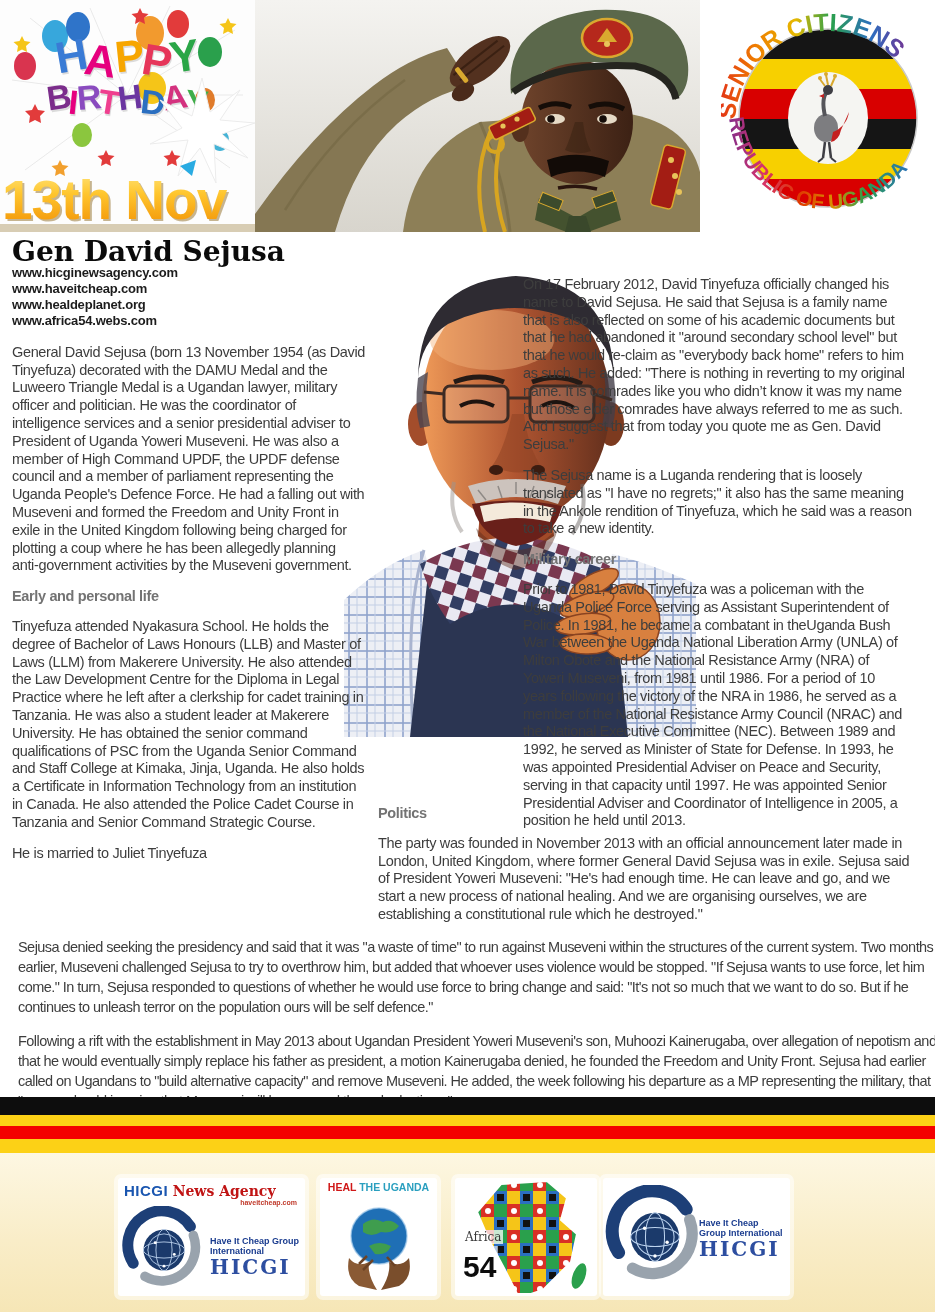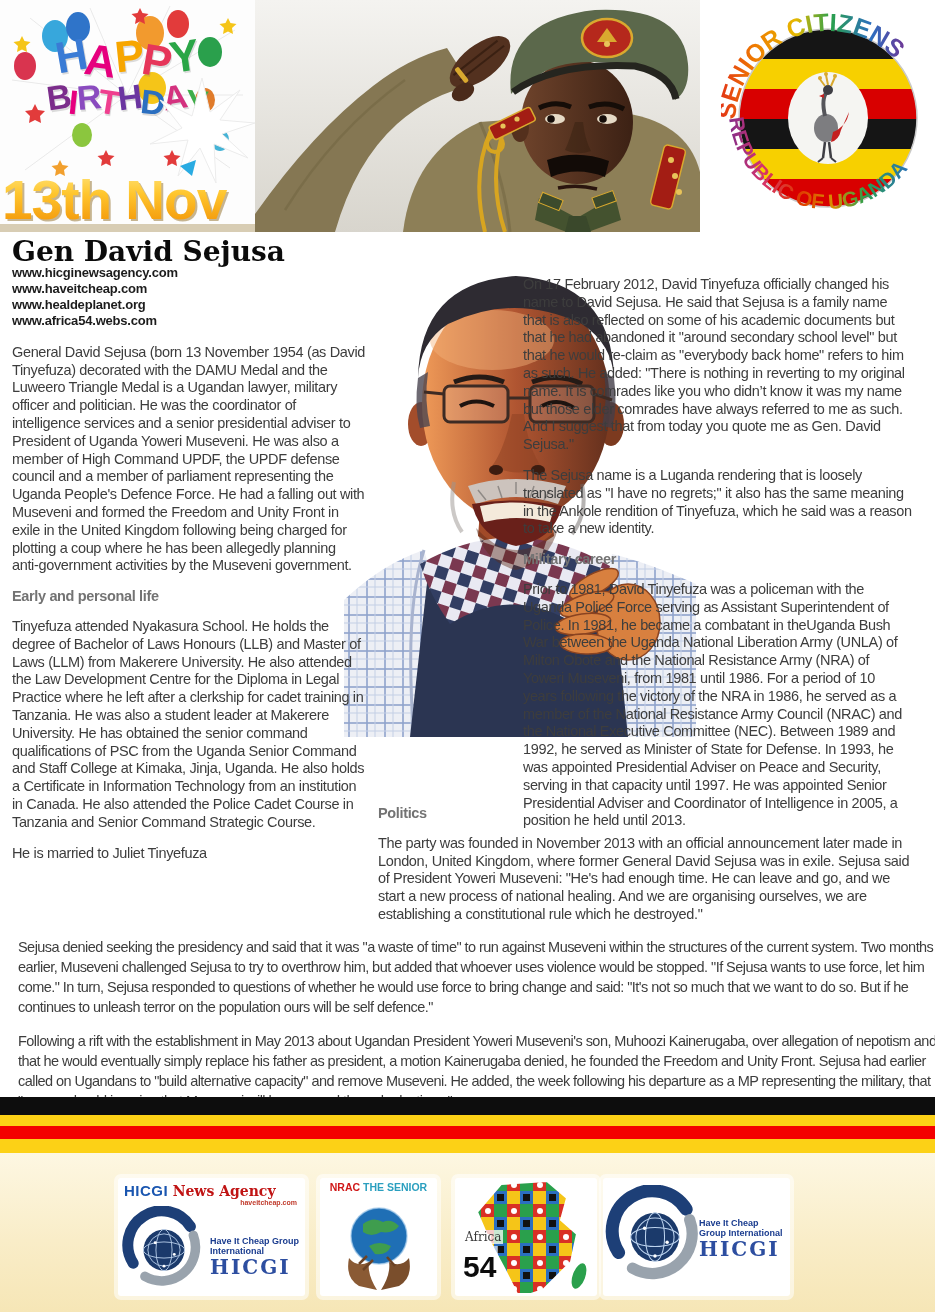--- a/index.html
+++ b/index.html
@@ -396,22 +396,22 @@
         <circle cx="60" cy="82" r="2" fill="#fff"></circle>
     </svg>
     <div class="fc-grouptext">
       <div class="fc-g1">Have It Cheap Group International</div>
       <div class="fc-acr">HICGI</div>
     </div>
   </div>
 
   <div class="fcard fc2">
     <div class="fc2-head">
-      <span class="fc2-heal">NRAC</span>
-      <span class="fc2-planet">THE SENIOR</span>
+      <span class="fc2-heal">HEAL</span>
+      <span class="fc2-planet">THE UGANDA</span>
     </div>
     <svg width="100" height="100" viewBox="0 0 100 100" style="position:absolute;left:9px;top:16px">
       <circle cx="50" cy="42" r="28" fill="#1f6fb5"></circle>
       <path d="M34,30 Q44,22 54,28 Q62,24 70,32 Q64,40 52,38 Q42,44 34,38 Z" fill="#3f9d4e"></path>
       <path d="M40,52 Q50,46 62,52 Q58,62 46,60 Z" fill="#3f9d4e"></path>
       <circle cx="50" cy="42" r="28" fill="none" stroke="#9cc6e8" stroke-width="1.5" opacity=".7"></circle>
       <path d="M20,64 Q16,84 30,92 L48,96 Q38,80 40,68 Q28,74 20,64 Z" fill="#8a5a34"></path>
       <path d="M80,64 Q84,84 70,92 L52,96 Q62,80 60,68 Q72,74 80,64 Z" fill="#7a4e2c"></path>
       <path d="M30,70 L38,62 M34,76 L44,66 M66,72 L58,63" stroke="#6b4225" stroke-width="2.5"></path>
     </svg>

